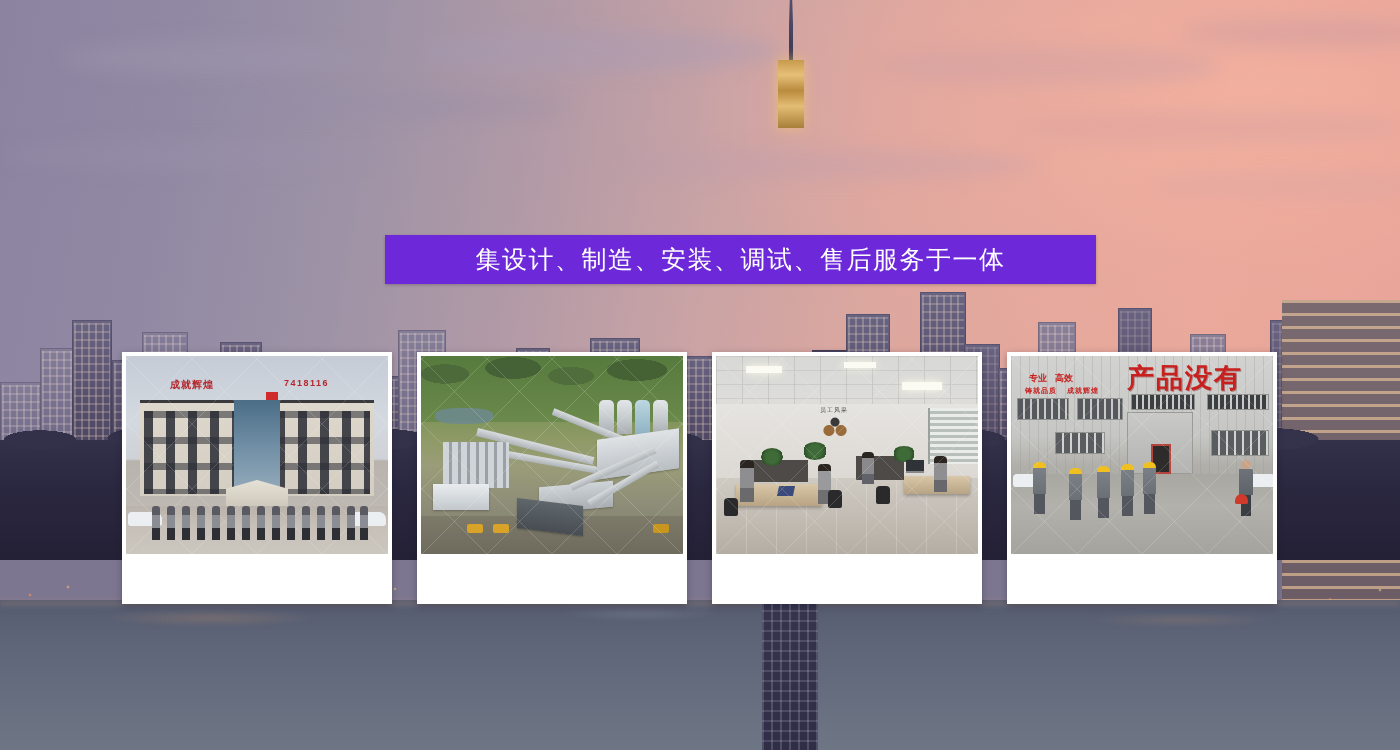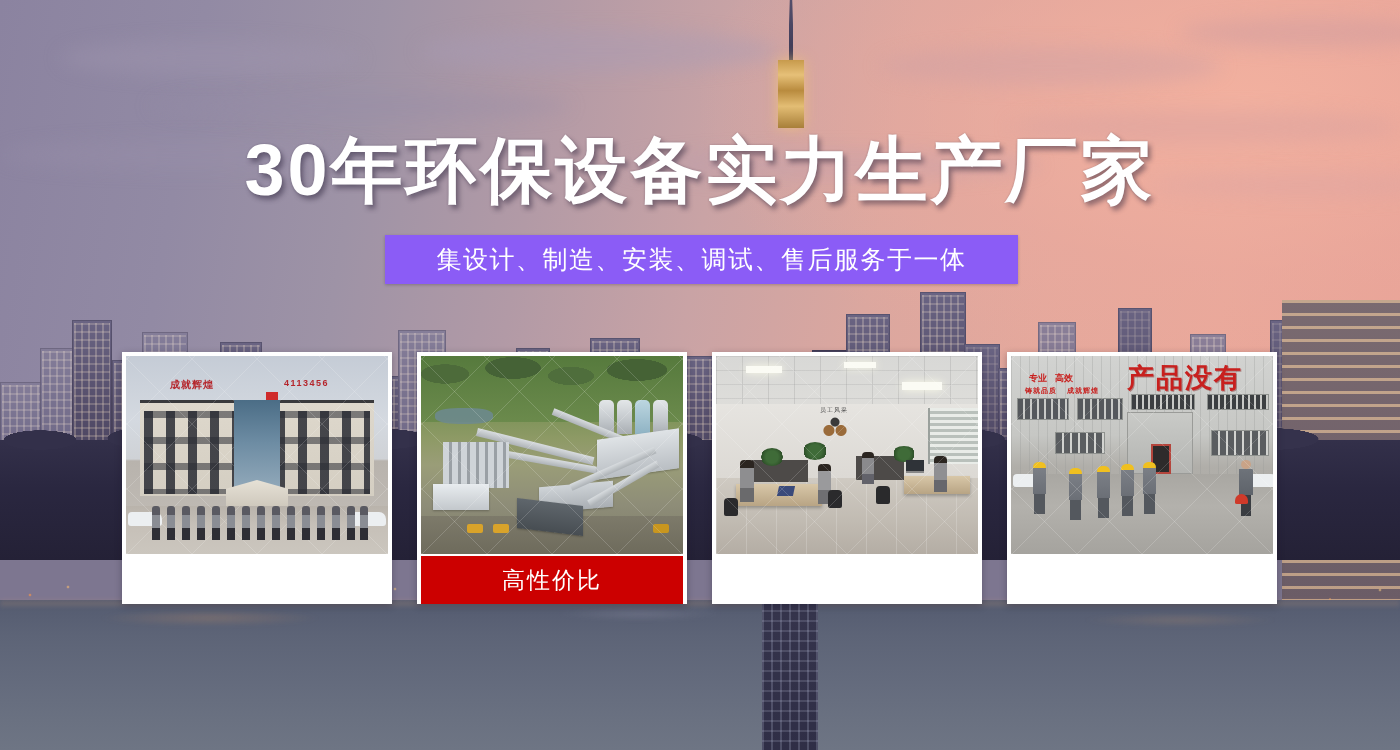--- a/index.html
+++ b/index.html
@@ -160,22 +160,22 @@
     position:absolute; left:0; top:133px; width:1400px;
     text-align:center; z-index:20;
     font-size:72px; font-weight:bold; color:#ffffff;
     letter-spacing:3px; line-height:1.04;
     text-shadow:3px 4px 5px rgba(40,30,55,.45), 0 0 2px rgba(60,45,70,.30);
     white-space:nowrap;
   }
 
   
   .subbanner {
-    position:absolute; left:385px; top:235px; width:633px; height:49px;
-    background:#8b5cf6; z-index:20;
+    position:absolute; left:385px; top:235px; width:711px; height:49px;
+    background:#6d28d9; z-index:20;
     display:flex; align-items:center; justify-content:center;
     box-shadow:0 1px 3px rgba(0,0,0,.22);
   }
   .subbanner span {
     color:#ffffff; font-size:25px; font-weight:500; letter-spacing:1.5px;
     white-space:nowrap;
   }
 
   
   .cards {
@@ -477,35 +477,34 @@
   <div class="tower-spire"></div>
   <div class="tower-crown"></div>
   <div class="tower"></div>
 
   <div class="gold-block"></div>
   <div class="ridge"></div>
   <div class="shore"></div>
   <div class="water"></div>
   <div class="water-shimmer"></div>
 
-  <div class="headline">30年环保设备实力生产厂家</div>
 
   <div class="subbanner">
     <span>集设计、制造、安装、调试、售后服务于一体</span>
   </div>
 
   <div class="cards">
 
     <div class="card">
       <div class="card-photo p1">
         <div class="p1-bldg"></div>
         <div class="p1-center"></div>
         <div class="p1-ped"></div>
         <div class="p1-sign">成就辉煌</div>
-        <div class="p1-phone">4113456</div>
+        <div class="p1-phone">7418116</div>
         <div class="p1-flag"></div>
         <div class="p1-ground"></div>
         <div class="p1-car l"></div>
         <div class="p1-car r"></div>
         <div class="p1-row">
           <div class="p1-person" style="left:0px"></div>
           <div class="p1-person" style="left:15px"></div>
           <div class="p1-person" style="left:30px"></div>
           <div class="p1-person" style="left:45px"></div>
           <div class="p1-person" style="left:60px"></div>
@@ -538,23 +537,20 @@
         <div class="p2-stacks"></div>
         <div class="p2-shed p2-s-d"></div>
         <div class="p2-shed p2-s-b"></div>
         <div class="p2-conv p2-c4"></div>
         <div class="p2-conv p2-c5"></div>
         <div class="p2-ground"></div>
         <div class="p2-shed p2-s-c"></div>
         <div class="p2-dig d1"></div>
         <div class="p2-dig d2"></div>
         <div class="p2-dig d3"></div>
-      </div>
-      <div class="card-cap">
-        <span>高性价比</span>
       </div>
     </div>
 
     <div class="card">
       <div class="card-photo p3">
         <div class="p3-ceil"></div>
         <div class="p3-light p3-l1"></div>
         <div class="p3-light p3-l2"></div>
         <div class="p3-light p3-l3"></div>
         <div class="p3-wall"></div>

